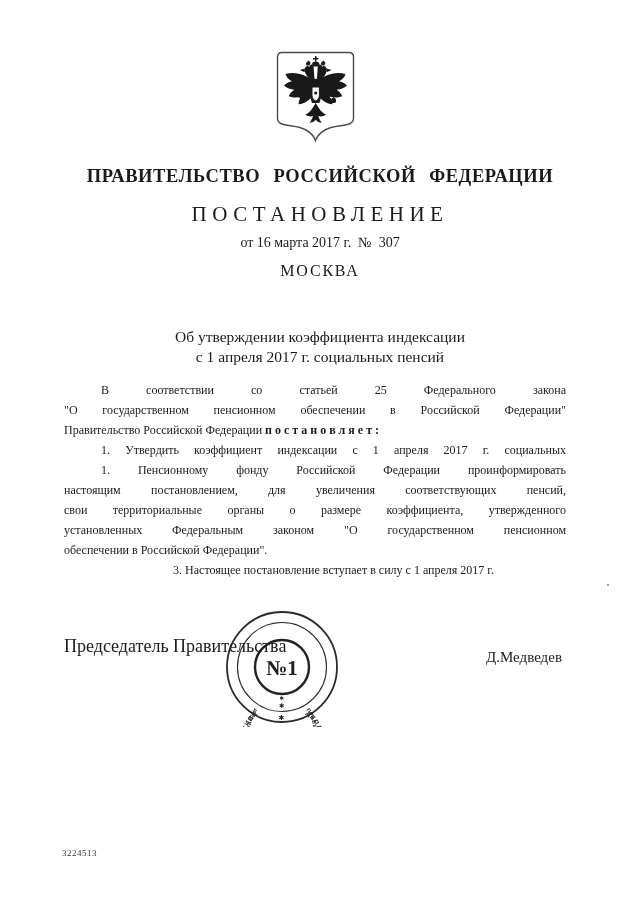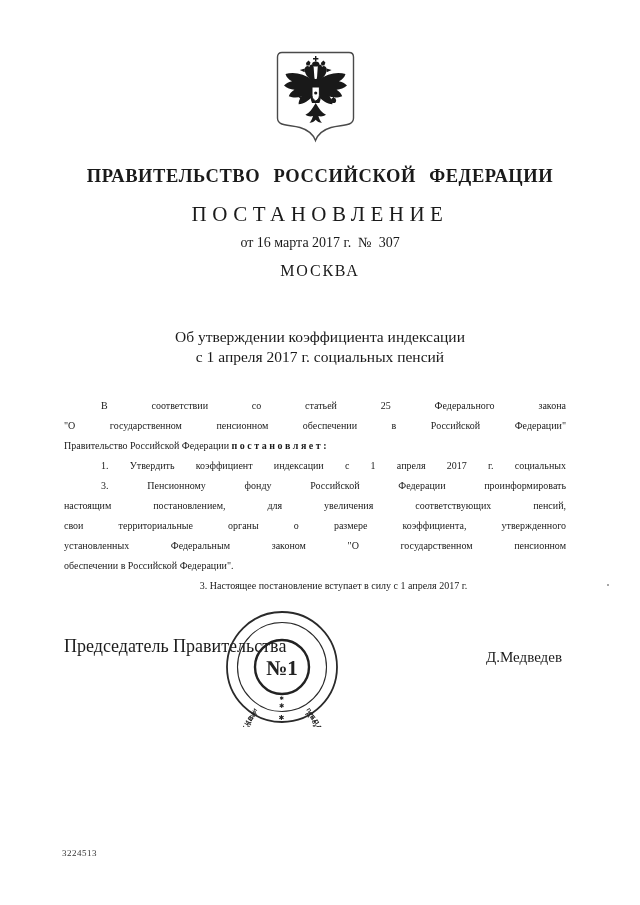--- a/index.html
+++ b/index.html
@@ -5,21 +5,21 @@
   html,body{margin:0;padding:0;background:#fff;}
   .page{position:relative;width:640px;height:905px;background:#fff;overflow:hidden;
         font-family:"Liberation Serif","DejaVu Serif",serif;color:#1a1a1a;}
   .abs{position:absolute;}
   .ctr{left:0;width:640px;text-align:center;}
   .org{top:166px;font-size:18.5px;font-weight:bold;letter-spacing:.6px;word-spacing:8px;}
   .doctype{top:202px;font-size:21px;letter-spacing:5.5px;}
   .dateline{top:235px;font-size:14px;white-space:pre;}
   .city{top:262px;font-size:16px;letter-spacing:1.8px;}
   .doc-title{top:313px;font-size:15.5px;font-weight:normal;line-height:20px;margin-top:14px;}
-  .body-text{left:64px;top:396px;width:502px;font-size:10px;}
+  .body-text{left:64px;top:380px;width:502px;font-size:12px;}
   .ln{line-height:20px;height:20px;text-align:left;}
   .ln.j{text-align:justify;text-align-last:justify;}
   .ln.ind{padding-left:37px;text-align:center;}
   .b{font-weight:bold;margin-top:19px;}
   .sig{left:64px;top:636px;font-size:18px;line-height:20.5px;}
   .sig .l2{padding-left:30px;}
   .sig-name{top:649px;right:78px;font-size:15px;}
   .stamp{left:222px;top:607px;}
   .stamp text{font-family:"Liberation Sans","DejaVu Sans",sans-serif;font-weight:bold;fill:#222;}
   .ring-o{font-size:7px;letter-spacing:1.1px;}
@@ -66,21 +66,21 @@
   <div class="abs ctr doc-title">
     <div>Об утверждении коэффициента индексации</div>
     <div>с 1 апреля 2017 г. социальных пенсий</div>
   </div>
 
   <div class="abs body-text">
       <div class="ln j ind"><span>В соответствии со статьей 25 Федерального закона</span></div>
       <div class="ln j"><span>"О государственном пенсионном обеспечении в Российской Федерации"</span></div>
       <div class="ln"><span>Правительство Российской Федерации </span><span class="b">п о с т а н о в л я е т :</span></div>
       <div class="ln j ind"><span>1. Утвердить коэффициент индексации с 1 апреля 2017 г. социальных</span></div>
-      <div class="ln j ind"><span>3. Пенсионному фонду Российской Федерации проинформировать</span></div>
+      <div class="ln j ind"><span>1. Пенсионному фонду Российской Федерации проинформировать</span></div>
       <div class="ln j"><span>настоящим постановлением, для увеличения соответствующих пенсий,</span></div>
       <div class="ln j"><span>свои территориальные органы о размере коэффициента, утвержденного</span></div>
       <div class="ln j"><span>установленных Федеральным законом "О государственном пенсионном</span></div>
       <div class="ln"><span>обеспечении в Российской Федерации".</span></div>
       <div class="ln ind"><span>3. Настоящее постановление вступает в силу с 1 апреля 2017 г.</span></div>
     </div>
 
   <div class="abs sig">
     <div class="l1">Председатель Правительства</div>
   </div>

